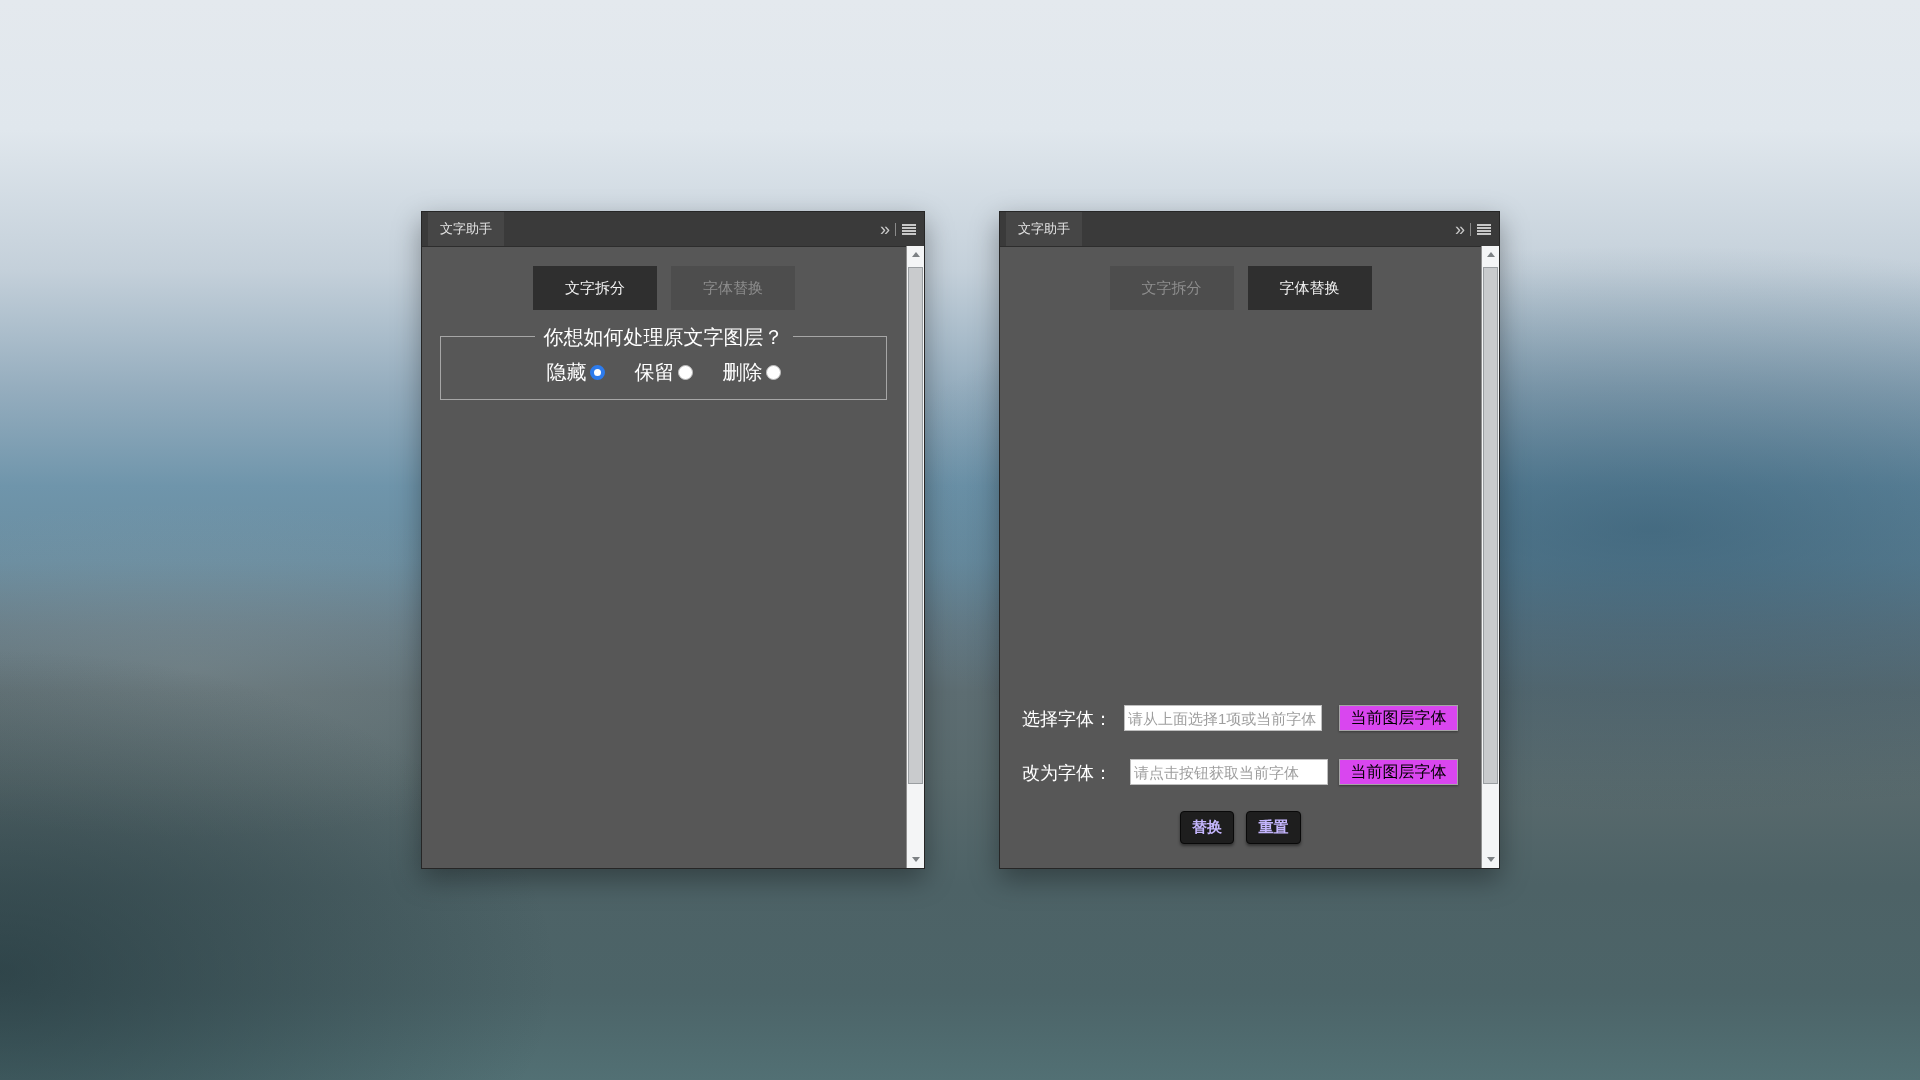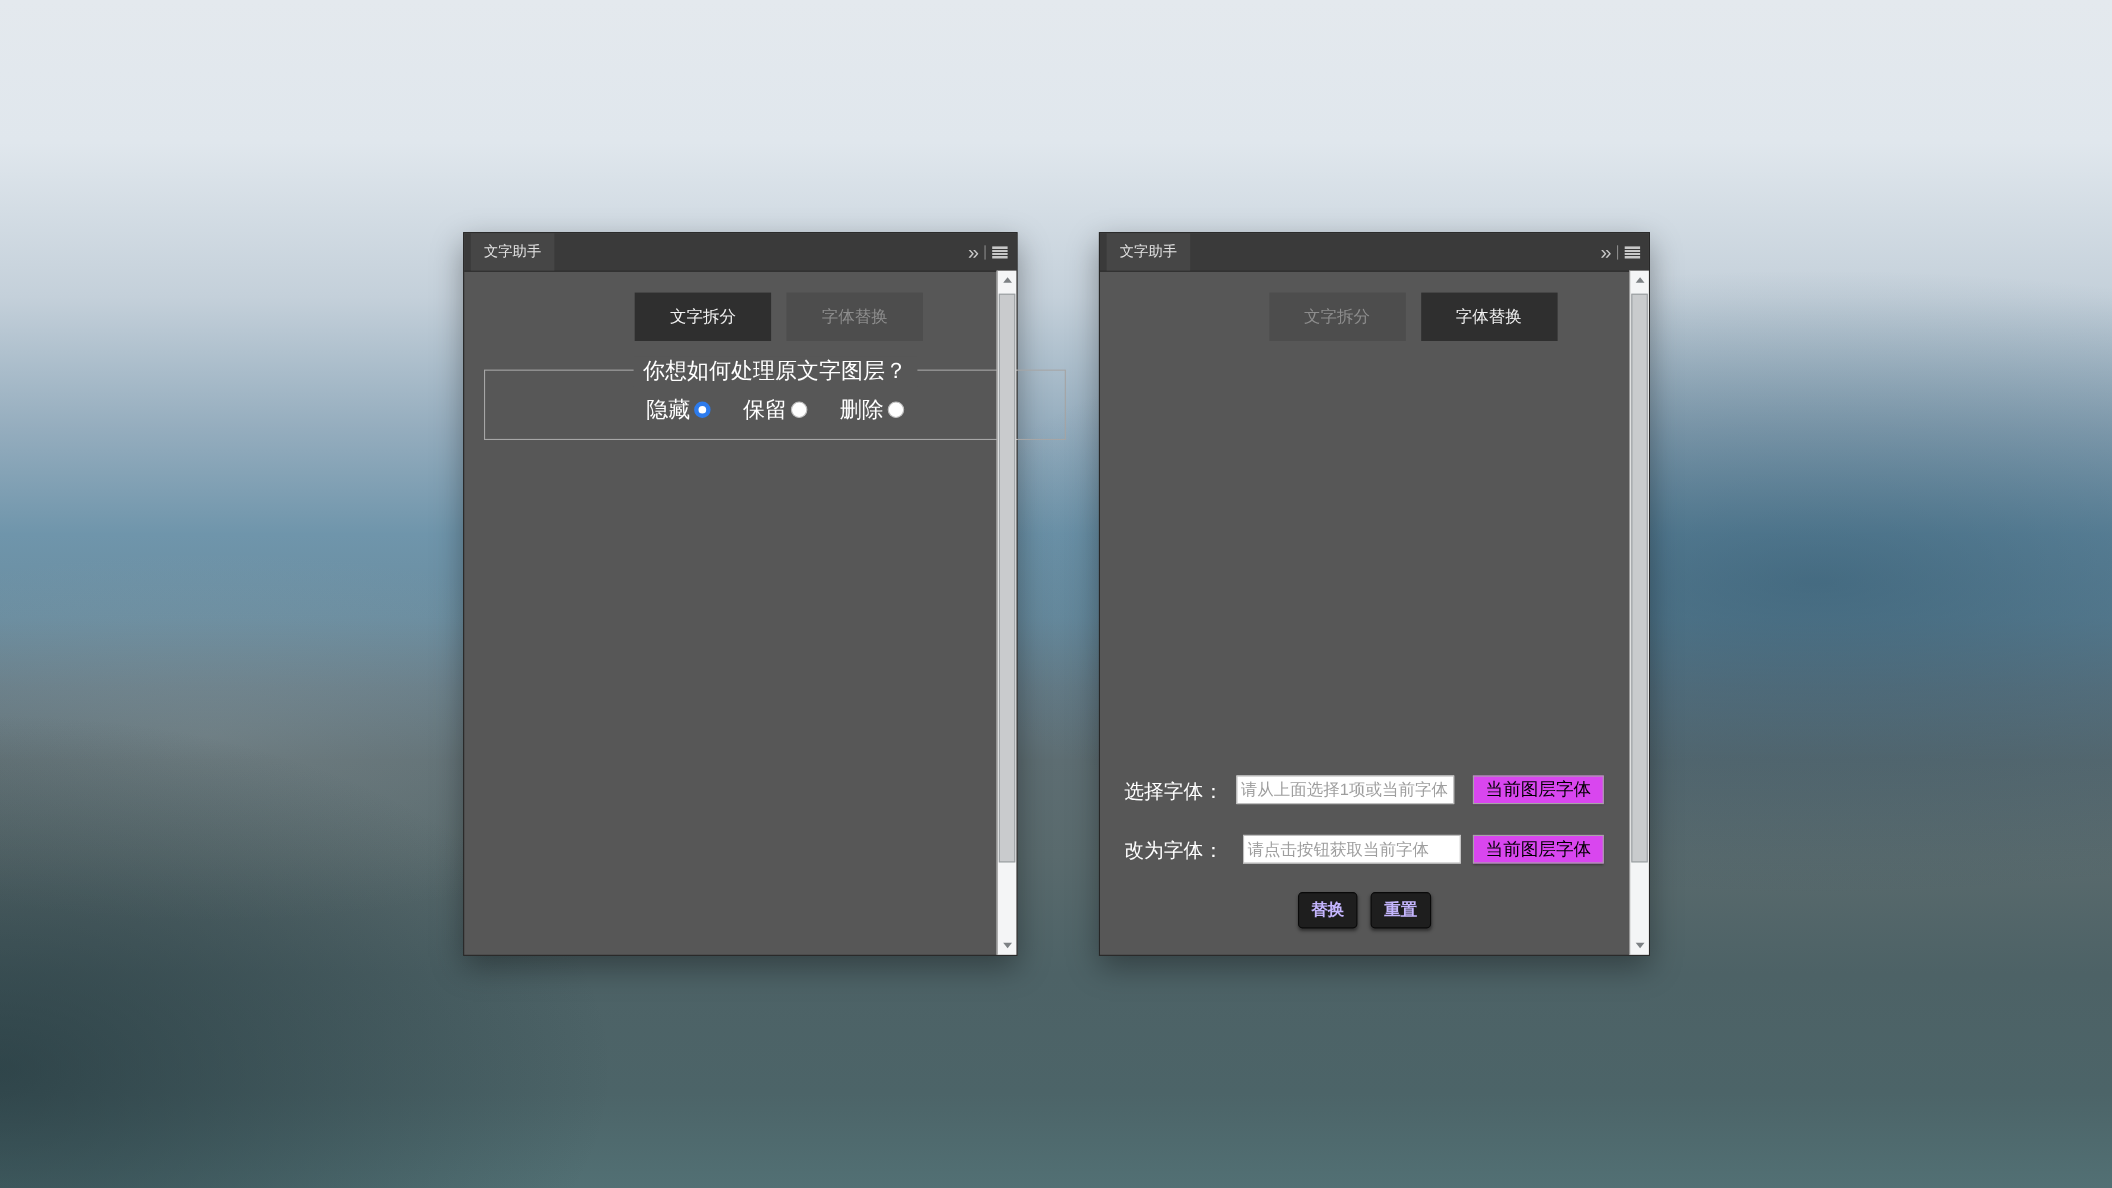--- a/index.html
+++ b/index.html
@@ -43,33 +43,33 @@
   .varr{position:absolute;left:0;width:100%;height:17px;display:flex;align-items:center;justify-content:center;}
   .varr.up{top:0}.varr.dn{bottom:0}
   .tri-up{width:0;height:0;border-left:4px solid transparent;border-right:4px solid transparent;
     border-bottom:5px solid #7d8184;}
   .tri-dn{width:0;height:0;border-left:4px solid transparent;border-right:4px solid transparent;
     border-top:5px solid #7d8184;}
   .vthumb{position:absolute;left:1px;right:1px;top:21px;height:517px;background:#c9cbcd;
     border:1px solid #9a9ea1;box-sizing:border-box;}
 
   
-  .tabs{position:absolute;top:20px;left:0;width:100%;display:flex;justify-content:center;gap:14px;padding-left:44px;}
+  .tabs{position:absolute;top:20px;left:0;width:100%;display:flex;justify-content:center;gap:14px;}
   .tabbtn{width:124px;height:44px;border:none;font-size:15px;display:flex;align-items:center;
     justify-content:center;cursor:pointer;font-family:inherit;}
   .tabbtn.active{background:#2f2f2f;color:#f2f2f2;}
   .tabbtn.inactive{background:#4d4d4d;color:#8d8d8d;}
 
   
   .gbox{position:absolute;border:1px solid #a6a6a6;box-sizing:border-box;}
   .glegend{position:absolute;left:50%;transform:translateX(-50%);background:#575757;
     padding:0 9px;color:#fff;white-space:nowrap;}
 
   
-  .qbox{top:90px;left:18px;width:529px;height:64px;}
+  .qbox{top:90px;left:18px;width:447px;height:64px;}
   .qbox .glegend{top:-13px;font-size:20px;}
   .radio-row{display:flex;justify-content:center;align-items:center;gap:30px;margin-top:22px;}
   .ropt{color:#fff;font-size:20px;display:flex;align-items:center;cursor:pointer;}
   .rdot{width:15px;height:15px;border-radius:50%;margin-left:3px;background:#fff;box-sizing:border-box;}
   .rdot.on{border:4px solid #2d7bec;}
   .rdot.off{border:1px solid #bdbdbd;}
   .pill{position:absolute;top:178px;left:65px;width:356px;height:43px;border-radius:22px;
     background:#f3f3f3;border:2px solid #2c2c2c;color:#000;font-size:18px;font-weight:bold;
     box-shadow:0 3px 6px rgba(0,0,0,.5);cursor:pointer;font-family:inherit;}
 

